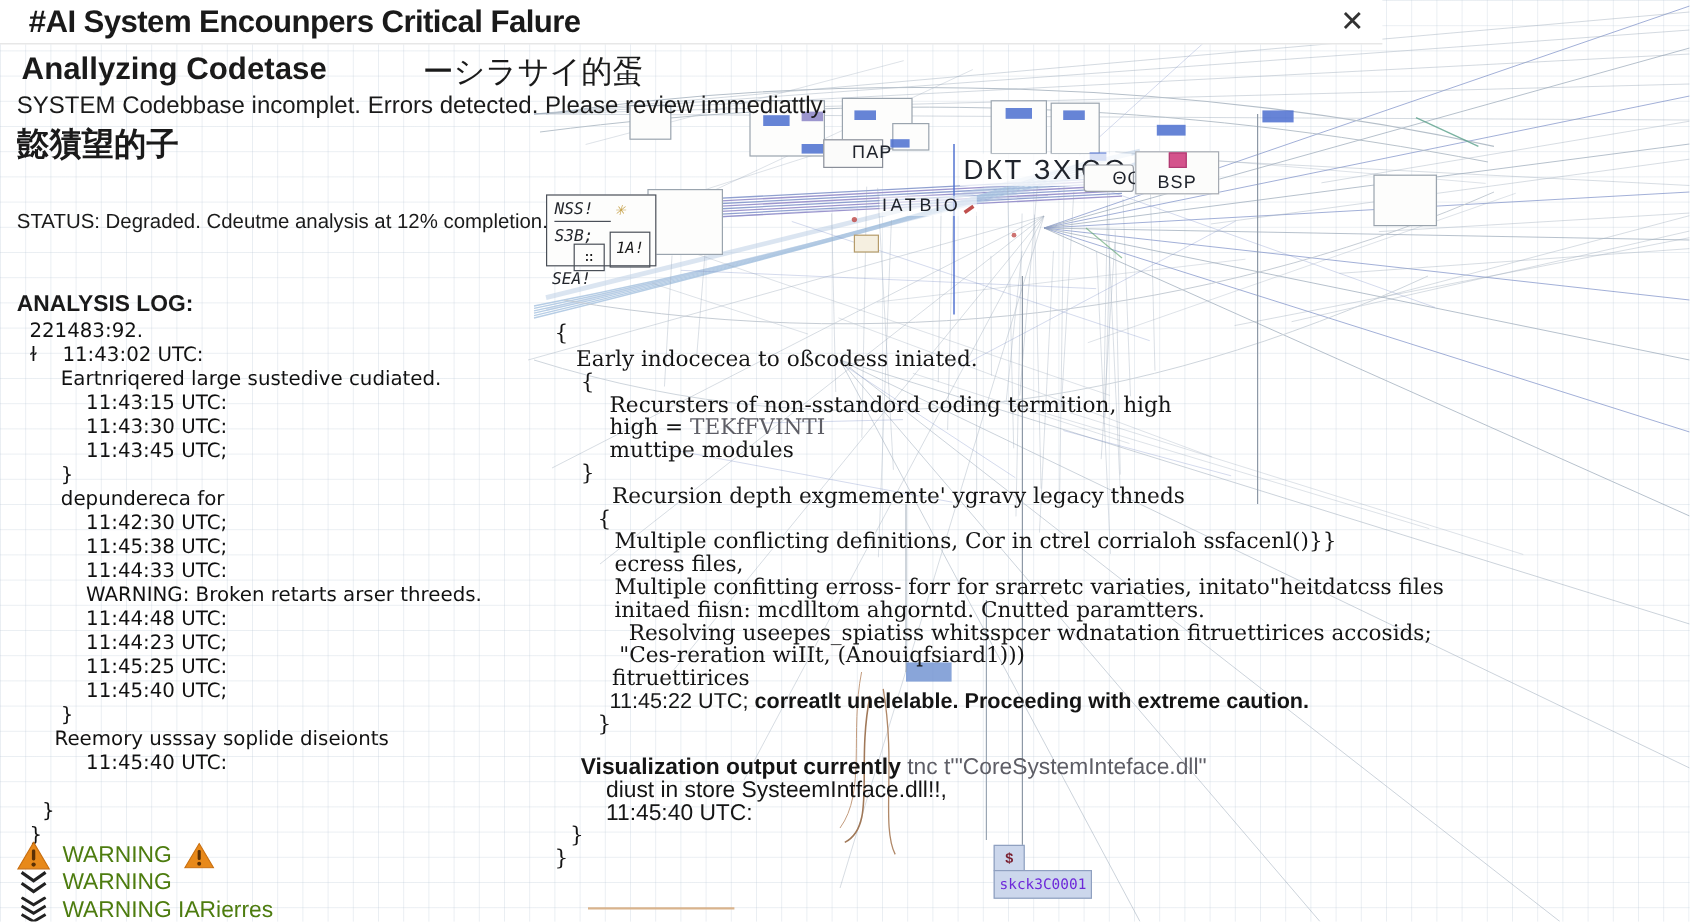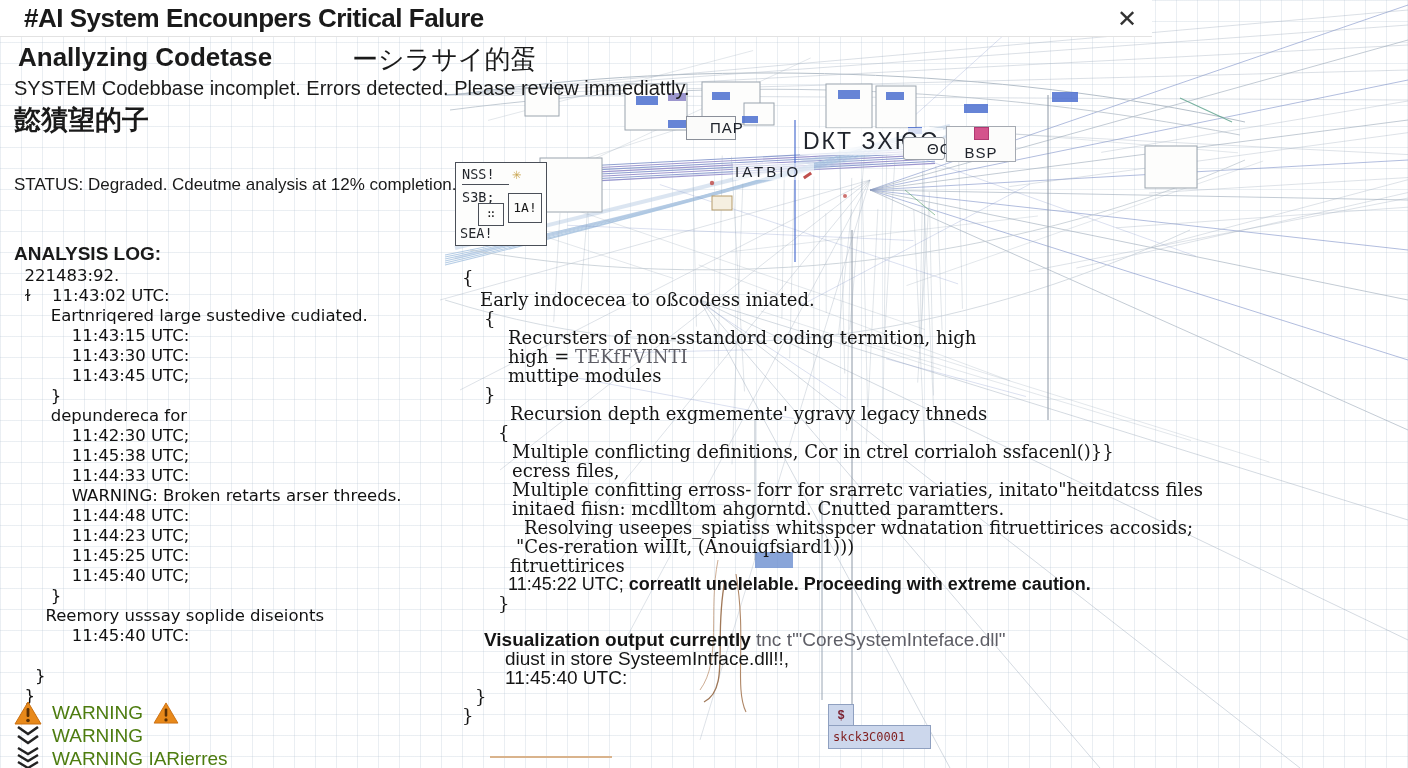--- a/index.html
+++ b/index.html
@@ -67,38 +67,38 @@
     border:1px solid #999ea6; border-radius:3px; font-size:15px; text-align:center; line-height:21px; letter-spacing:1px; }
   .box-bsp { left:946px; top:126px; width:70px; height:36px; background:#fcfcfb;
     border:1px solid #a5aab2; display:flex; align-items:center; gap:4px; padding:0 4px;flex-direction:column; }
   .pink-sq { width:15px; height:16px; background:#d4538c; border:1px solid #b03a72; }
   .bsp-txt { font-size:15px; letter-spacing:1px; }
   .lbl-iat { left:733px; top:163px; font-size:15px; letter-spacing:3px;
     background:rgba(255,255,255,.6); padding:0 2px; }
   .red-tick { display:inline-block; width:9px; height:3px; background:#c0504d; transform:rotate(-35deg); margin-left:2px; }
 
   
-  .legend { left:455px; top:162px; width:92px; height:84px; background:#fdfdfc;
-    border:1.5px solid #4a4f58; z-index:3; font-family:"DejaVu Sans Mono", monospace; }
+  .legend { left:455px; top:162px; width:92px; height:60px; background:#fdfdfc;
+    border:1.5px solid #4a4f58; z-index:3; font-family:"DejaVu Sans Mono", monospace;font-style:italic; }
   .legend .t { position:absolute; font-size:13.5px; color:#23262c; }
   .leg-nss { left:6px; top:3px; border-bottom:1.5px solid #4a4f58; padding:0 14px 2px 0; }
   .leg-s3b { left:6px; top:26px; }
   .leg-sea { left:4px; top:62px; }
   .leg-sub1 { position:absolute; left:22px; top:40px; width:26px; height:23px; border:1.5px solid #4a4f58;
     font-size:12px; text-align:center; line-height:20px; }
   .leg-sub2 { position:absolute; left:52px; top:30px; width:34px; height:30px; border:1.5px solid #4a4f58;
     font-size:13px; text-align:center; line-height:27px; }
   .leg-spark { position:absolute; left:56px; top:2px; color:#c8a44e; font-size:15px; }
 
   
   .money { left:828px; top:704px; z-index:3; }
   .money .cap { width:26px; height:22px; background:#ccd7ec; border:1px solid #8fa0c0;
     font-size:12px; color:#7a2030; text-align:center; line-height:20px; font-weight:700; }
-  .money .bar { width:103px; height:24px; background:#ccd7ec; border:1px solid #8fa0c0; margin-top:-1px;
-    font-family:"DejaVu Sans Mono", monospace; font-size:12px; color:#7f1d1d; line-height:22px; padding-left:4px; }
+  .money .bar { width:82px; height:24px; background:#ccd7ec; border:1px solid #8fa0c0; margin-top:-1px;
+    font-family:"DejaVu Sans Mono", monospace; font-size:12px; color:#6d28d9; line-height:22px; padding-left:4px; }
 
   svg.tangle { position:absolute; left:0; top:0; z-index:1; pointer-events:none; }
 </style>
 </head>
 <body>
 
 <svg class="tangle" width="1408" height="768" viewBox="0 0 1408 768">
   <g id="gen">
       <line x1="870" y1="190" x2="1408" y2="5" stroke="#7D90C8" stroke-width="0.8" opacity="0.75"></line>
       <line x1="870" y1="190" x2="1408" y2="40" stroke="#9AA8B8" stroke-width="0.8" opacity="0.75"></line>

